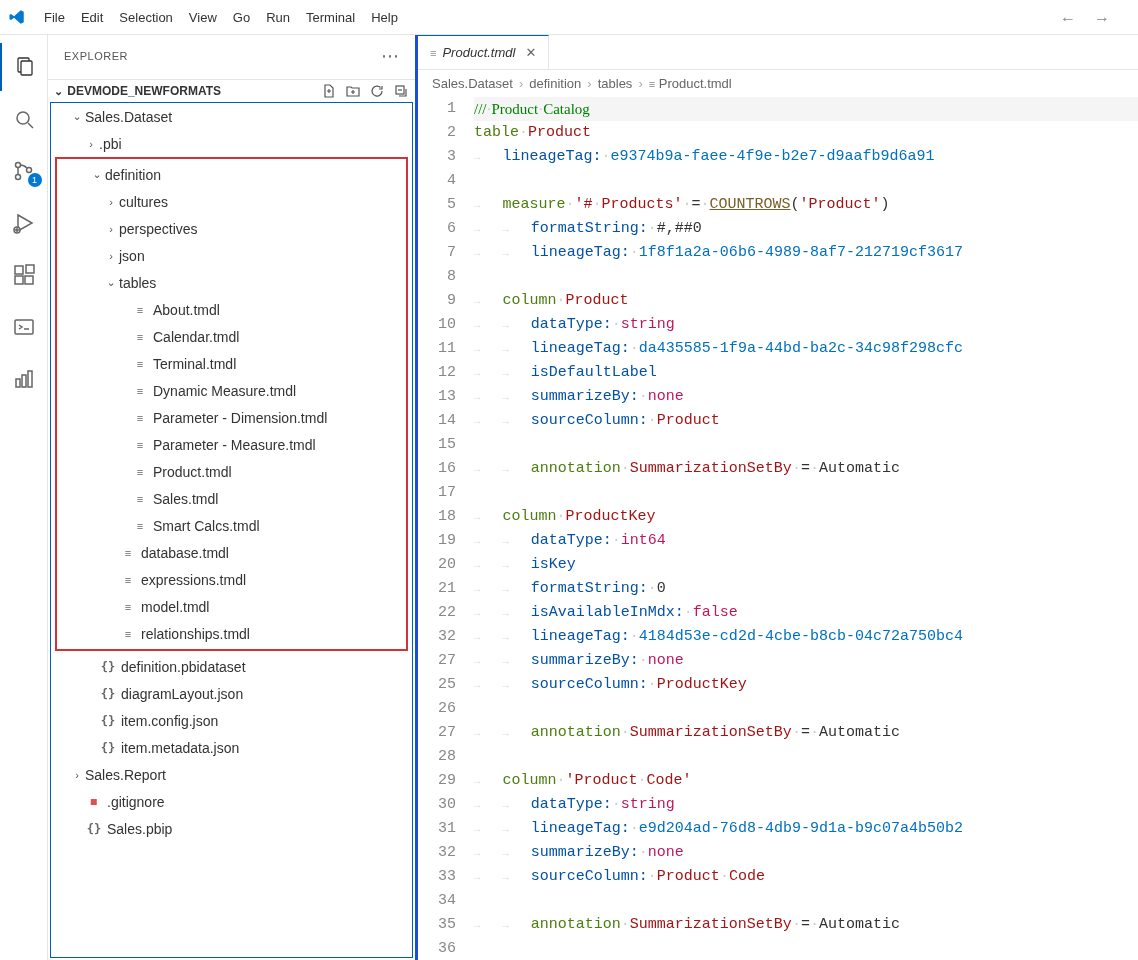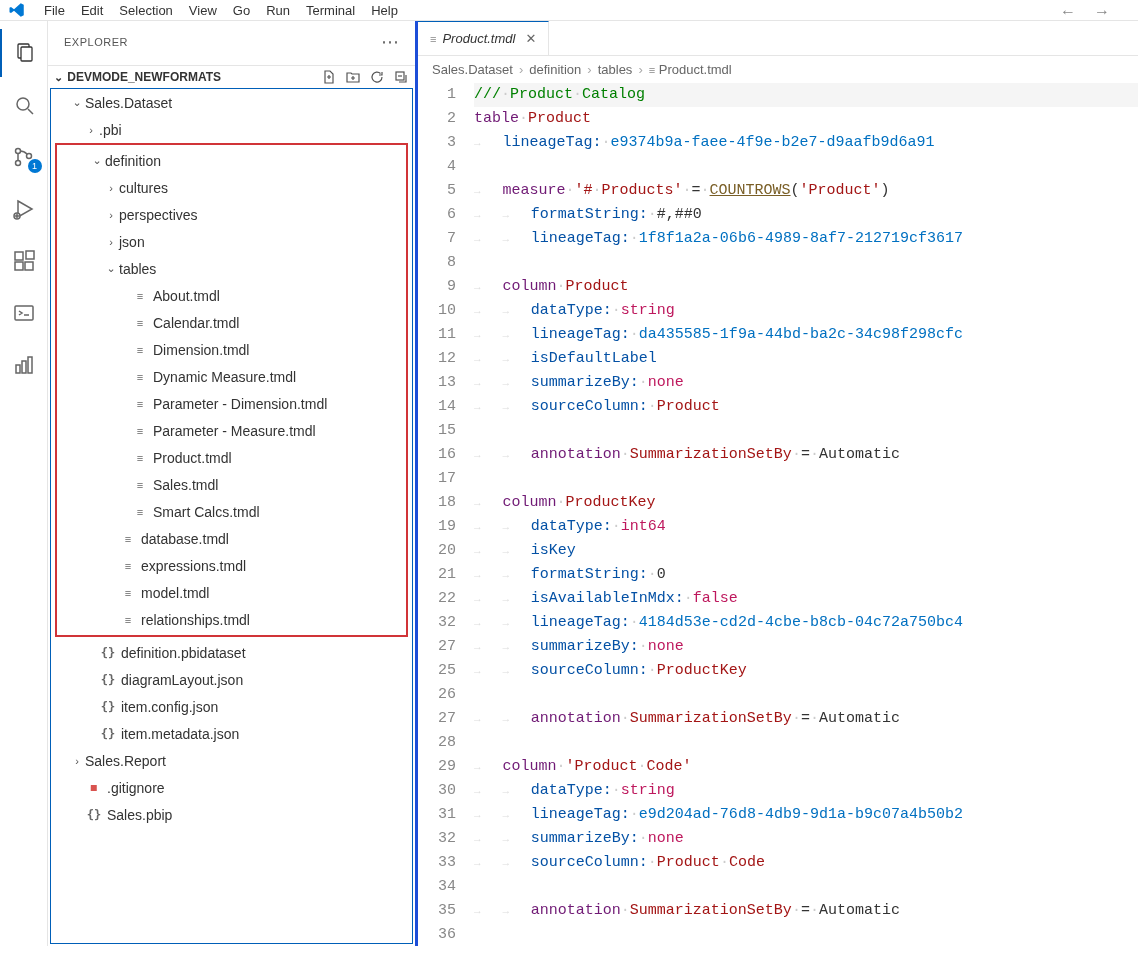--- a/index.html
+++ b/index.html
@@ -1,18 +1,18 @@
 <!DOCTYPE html>
 <html><head>
 <meta charset="utf-8">
 <style>
   * { box-sizing: border-box; margin: 0; padding: 0; }
   body { font-family: "Segoe UI", -apple-system, sans-serif; font-size: 13px; color: #333; background: #fff; width: 1138px; height: 960px; overflow: hidden; }
   
-  .menubar { display: flex; align-items: center; height: 21px; padding: 0 8px; border-bottom: 1px solid #e5e5e5; }
+  .menubar { display: flex; align-items: center; height: 35px; padding: 0 8px; border-bottom: 1px solid #e5e5e5; }
   .menubar-logo { width: 18px; height: 18px; margin-right: 10px; display:flex; align-items:center; justify-content:center; }
   .menubar-item { padding: 4px 8px; cursor: pointer; font-size: 13px; color: #333; }
   .menubar-spacer { flex: 1; }
   .menubar-nav { display: flex; gap: 18px; margin-right: 20px; color: #888; }
   .nav-arrow { cursor: pointer; font-size: 16px; }
   
   .main { display: flex; height: calc(100% - 35px); }
   
   .activitybar { width: 48px; border-right: 1px solid #e5e5e5; display: flex; flex-direction: column; align-items: center; padding-top: 8px; gap: 4px; }
   .activity-icon { width: 48px; height: 48px; display: flex; align-items: center; justify-content: center; cursor: pointer; color: #666; position: relative; }
@@ -53,24 +53,24 @@
   
   .breadcrumbs { display: flex; align-items: center; gap: 6px; padding: 6px 14px; font-size: 13px; color: #666; }
   .breadcrumbs .sep { color: #aaa; }
   .breadcrumbs .crumb { cursor:pointer; }
   
   .code-area { flex: 1; display: flex; overflow: hidden; font-family: Consolas, 'Courier New', monospace; font-size: 15px; line-height: 24px;}
   .gutter { width: 56px; text-align: right; padding-right: 18px; color: #888; user-select:none;}
   .gutter .ln { height: 24px; }
   .code { white-space: pre; flex:1; }
   .code-row { height: 24px; display:flex; align-items:center;}
-  .code-row.hl { background: #f5f5f5; }
+  .code-row.hl { background: #f5f5f5; font-family: Liberation Serif, serif; }
   
   .c-comment { color: #008000; }
-  .c-kw { color: #701a75; font-family: Liberation Mono, monospace; }
+  .c-kw { color: #4d7c0f; font-family: Liberation Mono, monospace; }
   .c-name { color: #a31515; }
   .c-prop { color: #0451a5; }
   .c-val { color: #be185d; }
   .c-str { color: #a31515; }
   .c-guid { color: #0070c1; }
   .c-func { color: #795e26; text-decoration: underline; }
   .c-default { color: #333; }
   .dot { color:#ccc; }
   .tab-arrow { color:#ddd; font-size:11px; margin-right:2px;}
   
@@ -221,21 +221,21 @@
               <span class="label">About.tmdl</span>
             </div>
             <div class="tree-row indent-4">
               <span class="chev"></span>
               <span class="icon file-icon-lines">≡</span>
               <span class="label">Calendar.tmdl</span>
             </div>
             <div class="tree-row indent-4">
               <span class="chev"></span>
               <span class="icon file-icon-lines">≡</span>
-              <span class="label">Dimension.tmdl</span>
+              <span class="label">Terminal.tmdl</span>
             </div>
             <div class="tree-row indent-4">
               <span class="chev"></span>
               <span class="icon file-icon-lines">≡</span>
               <span class="label">Dynamic Measure.tmdl</span>
             </div>
             <div class="tree-row indent-4">
               <span class="chev"></span>
               <span class="icon file-icon-lines">≡</span>
               <span class="label">Parameter - Dimension.tmdl</span>

